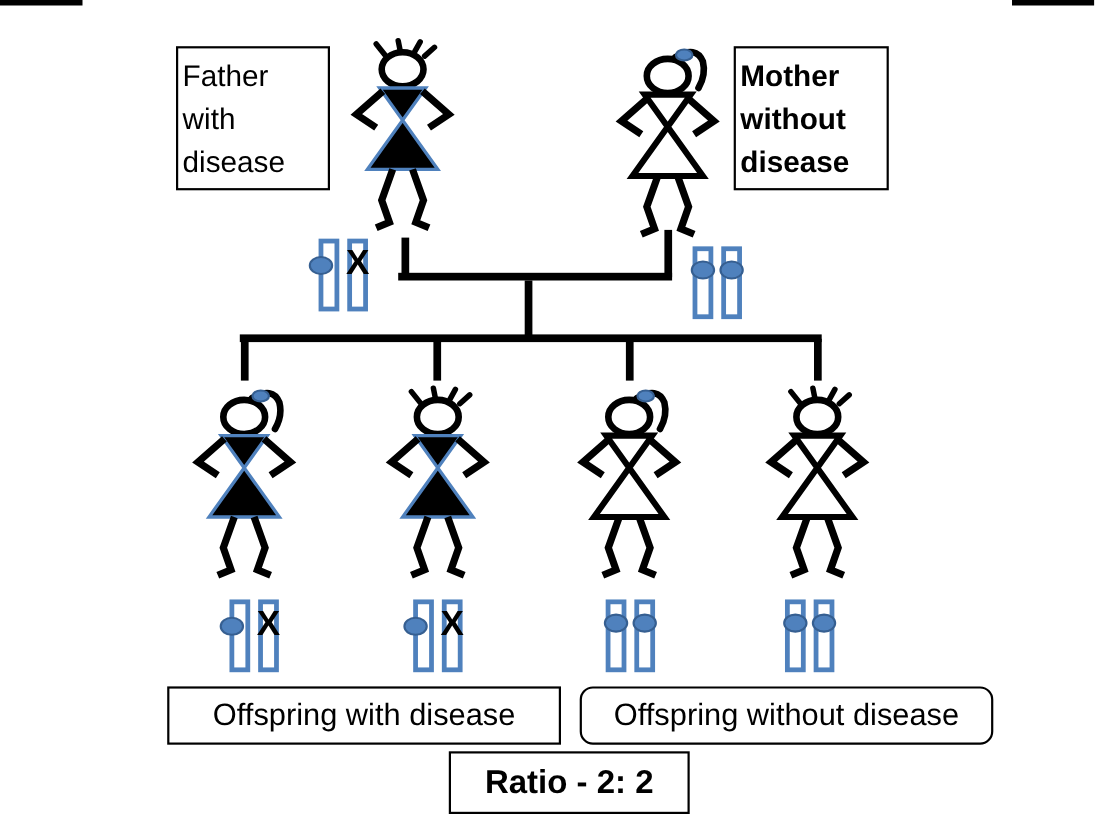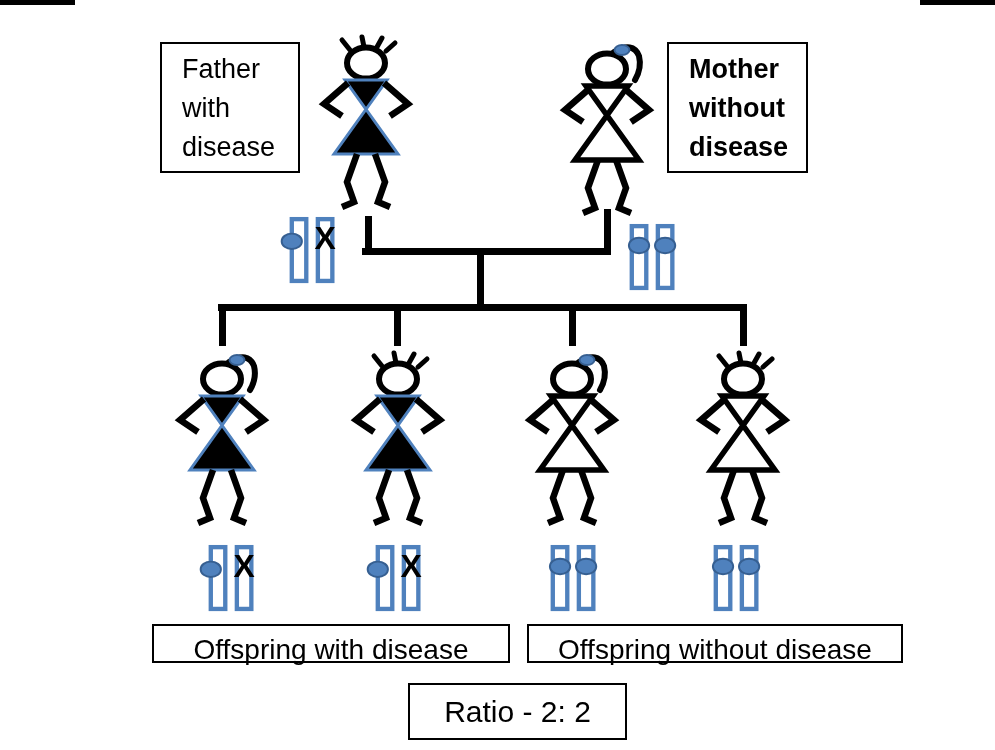--- a/index.html
+++ b/index.html
@@ -17,34 +17,34 @@
   .box{
     position:absolute;
     border:2px solid #000;
     background:#fff;
     color:#000;
     box-sizing:border-box;
   }
   .parent-box{
     width:140px;height:131px;
     font-size:27px;line-height:1.45;
-    padding:6px 20px;
+    padding:6px 4px;
   }
   .father-box{left:160px;top:42px;}
   .mother-box{left:667px;top:42px;width:141px;font-weight:bold;}
   .offspring-box{
-    top:624px;height:39px;
+    top:624px;height:53px;
     font-size:28px;line-height:47px;
     text-align:center;
   }
   .offspring-with-box{left:152px;width:358px;}
-  .offspring-without-box{left:527px;width:376px;}
+  .offspring-without-box{left:527px;width:376px;border-radius:12px;}
   .ratio-box{
     left:408px;top:683px;width:219px;height:57px;
-    font-size:30px;font-weight:normal;line-height:53px;
+    font-size:30px;font-weight:bold;line-height:53px;
     text-align:center;
   }
   svg.person, svg.chromo{position:absolute;overflow:visible;}
 </style>
 </head>
 <body>
 
 <div class="canvas">
 
   <div class="bar bar-left"></div>

